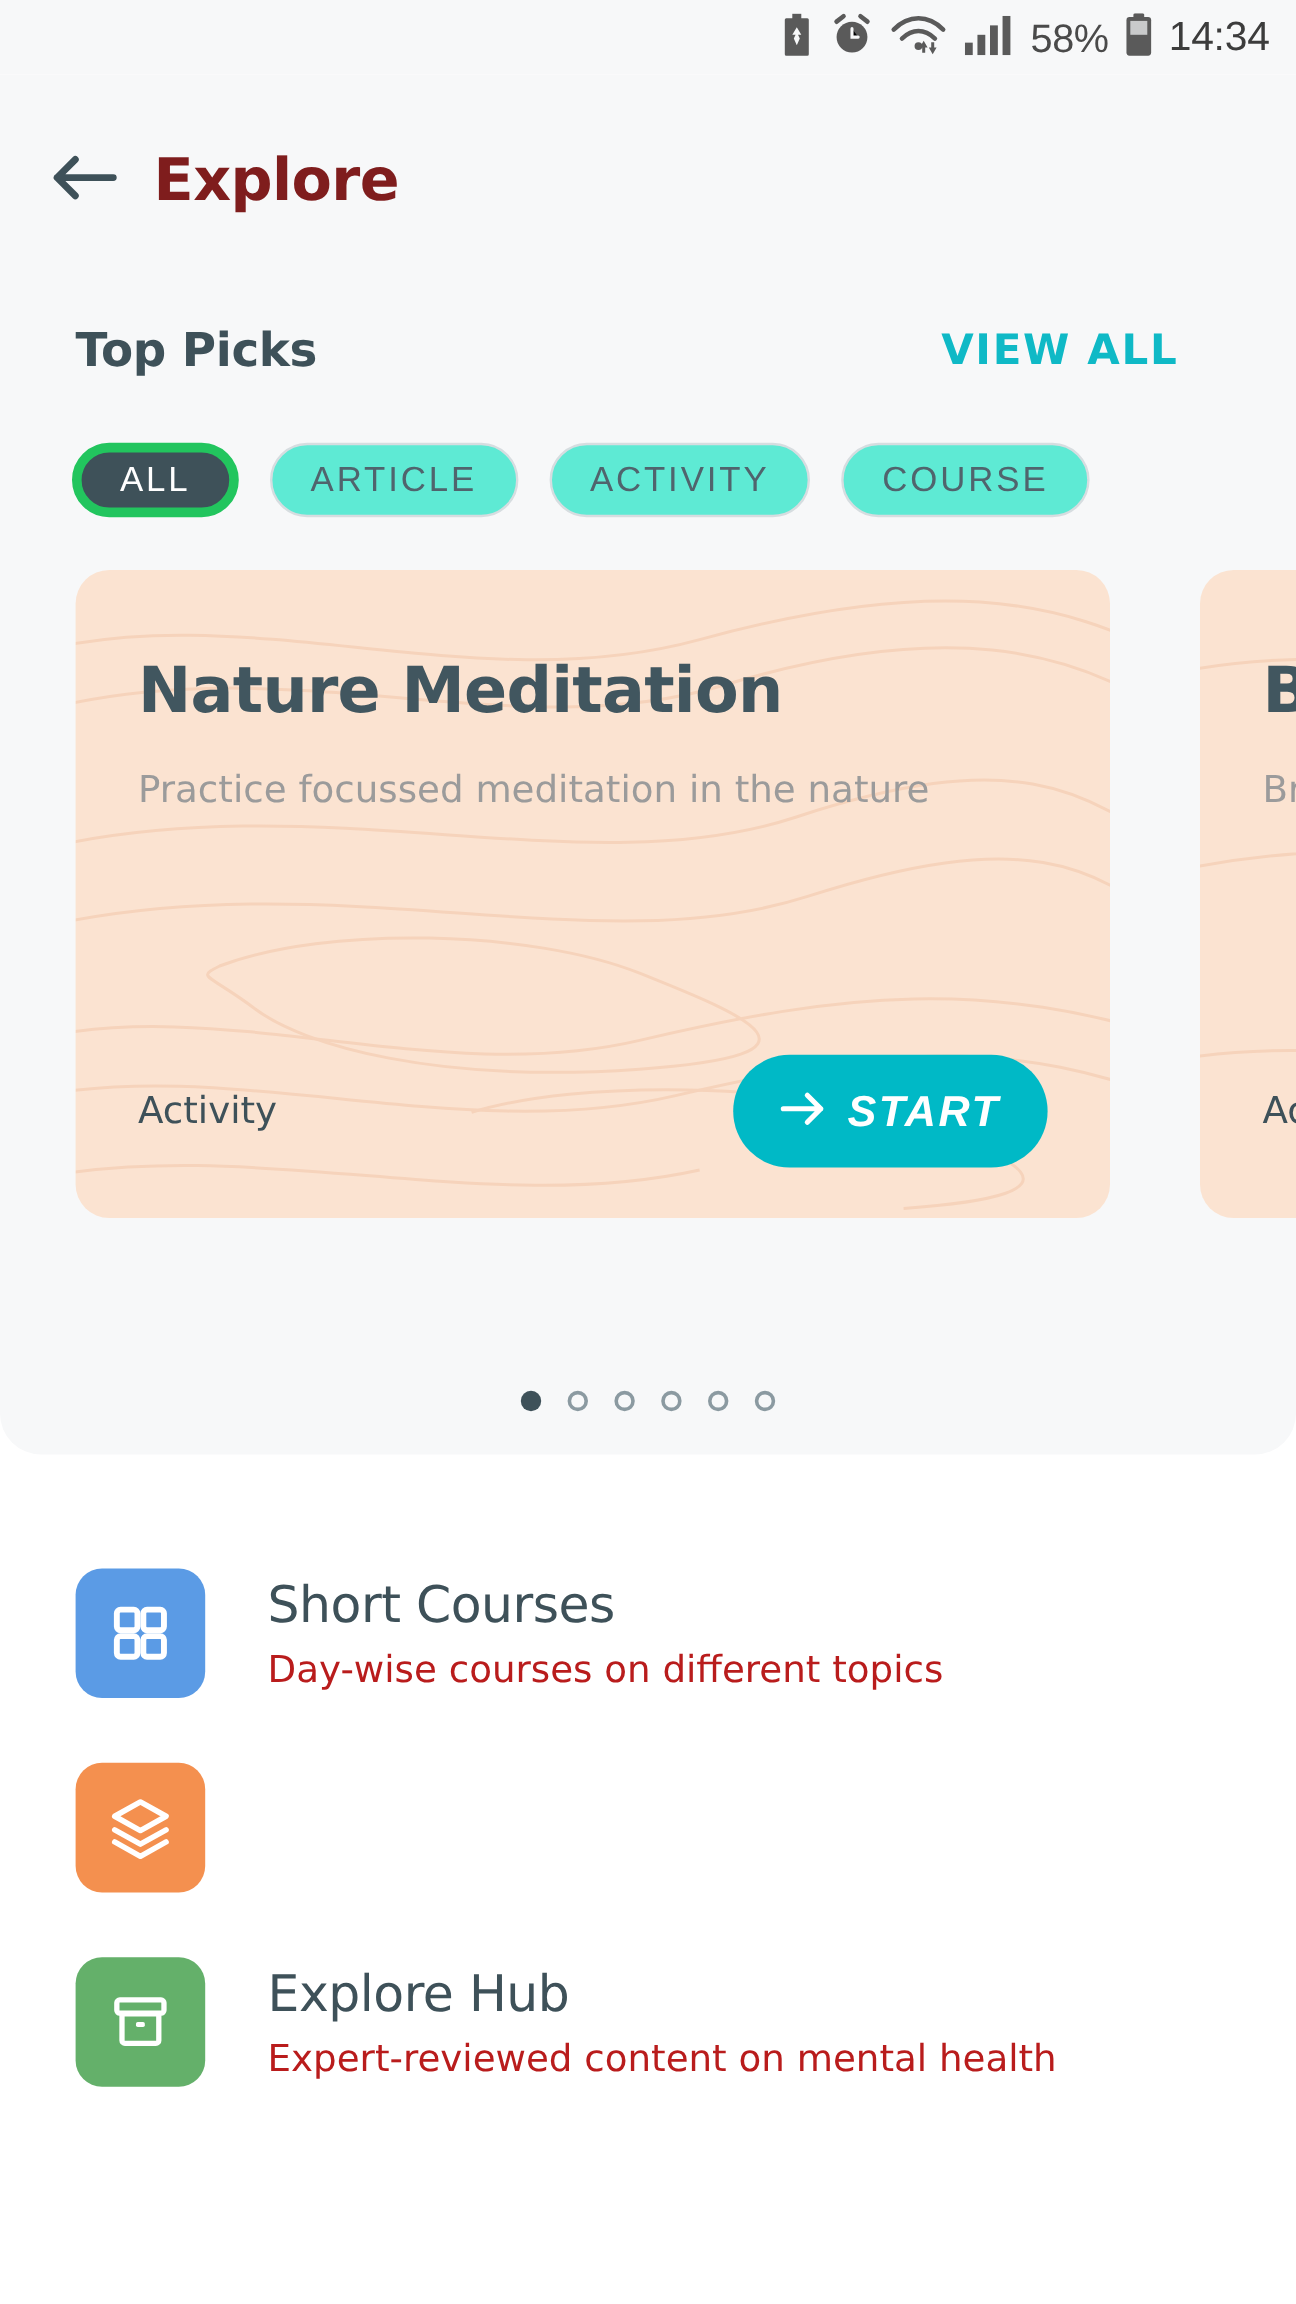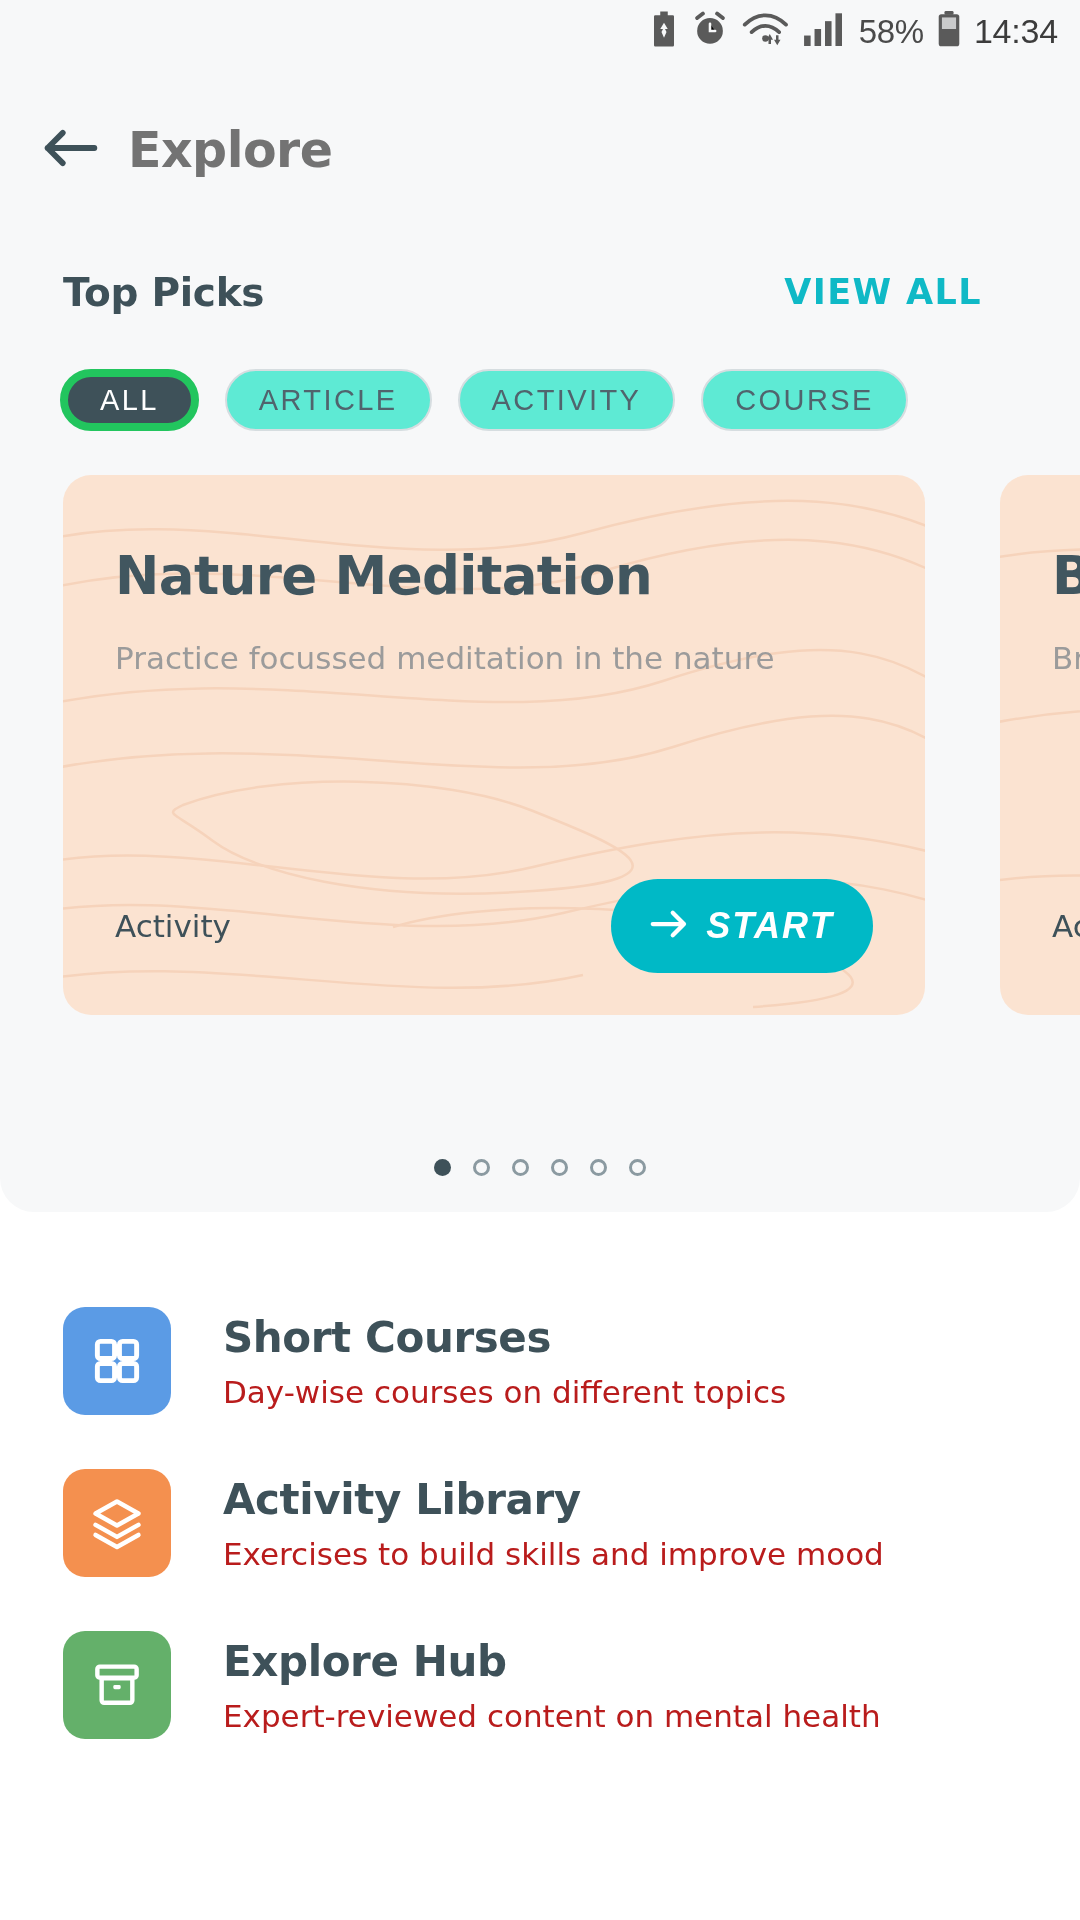--- a/index.html
+++ b/index.html
@@ -71,21 +71,21 @@
     margin-left: 28px;
     display: flex;
     align-items: center;
     justify-content: center;
     cursor: pointer;
   }
   .page-title {
     font-family: "DejaVu Sans", sans-serif;
     font-size: 49px;
     font-weight: bold;
-    color: #737373;
+    color: #7f1d1d;
     margin-left: 14px;
     letter-spacing: -0.5px;
   }
 
   
   .section-head {
     position: absolute;
     top: 195px; left: 0;
     width: 100%;
     height: 70px;
@@ -272,21 +272,21 @@
   .item-text {
     margin-left: 52px;
     display: flex;
     flex-direction: column;
     justify-content: center;
     gap: 12px;
   }
   .item-title {
     font-family: "DejaVu Sans", sans-serif;
     font-size: 42px;
-    font-weight: bold;
+    font-weight: normal;
     color: #3E5159;
     letter-spacing: -0.4px;
     white-space: nowrap;
   }
   .item-sub {
     font-family: "DejaVu Sans", sans-serif;
     font-size: 31px;
     color: #b91c1c;
     white-space: nowrap;
   }
@@ -441,24 +441,20 @@
   </div>
 
   <div class="list-item">
     <div class="item-icon" style="background:#F4904F">
       <svg width="58" height="58" viewBox="0 0 46 46">
         <path fill="none" stroke="#FFFFFF" stroke-width="3.6" stroke-linejoin="round" d="M23 6L40 15.5 23 25 6 15.5z"></path>
         <path fill="none" stroke="#FFFFFF" stroke-width="3.6" stroke-linejoin="round" stroke-linecap="round" d="M6 24.5L23 34l17-9.5"></path>
         <path fill="none" stroke="#FFFFFF" stroke-width="3.6" stroke-linejoin="round" stroke-linecap="round" d="M6 32.5L23 42l17-9.5"></path>
       </svg>
     </div>
-    <div class="item-text">
-      <div class="item-title">Activity Library</div>
-      <div class="item-sub">Exercises to build skills and improve mood</div>
-    </div>
   </div>
 
   <div class="list-item">
     <div class="item-icon" style="background:#64B06A">
       <svg width="54" height="54" viewBox="0 0 44 44">
         <rect x="6" y="7" width="32" height="9" rx="2" fill="none" stroke="#FFFFFF" stroke-width="3.6"></rect>
         <path d="M9.5 16.5h25v18a2 2 0 01-2 2h-21a2 2 0 01-2-2z" fill="none" stroke="#FFFFFF" stroke-width="3.6"></path>
         <rect x="19" y="22" width="6" height="3.4" rx="1.2" fill="#FFFFFF"></rect>
       </svg>
     </div>

